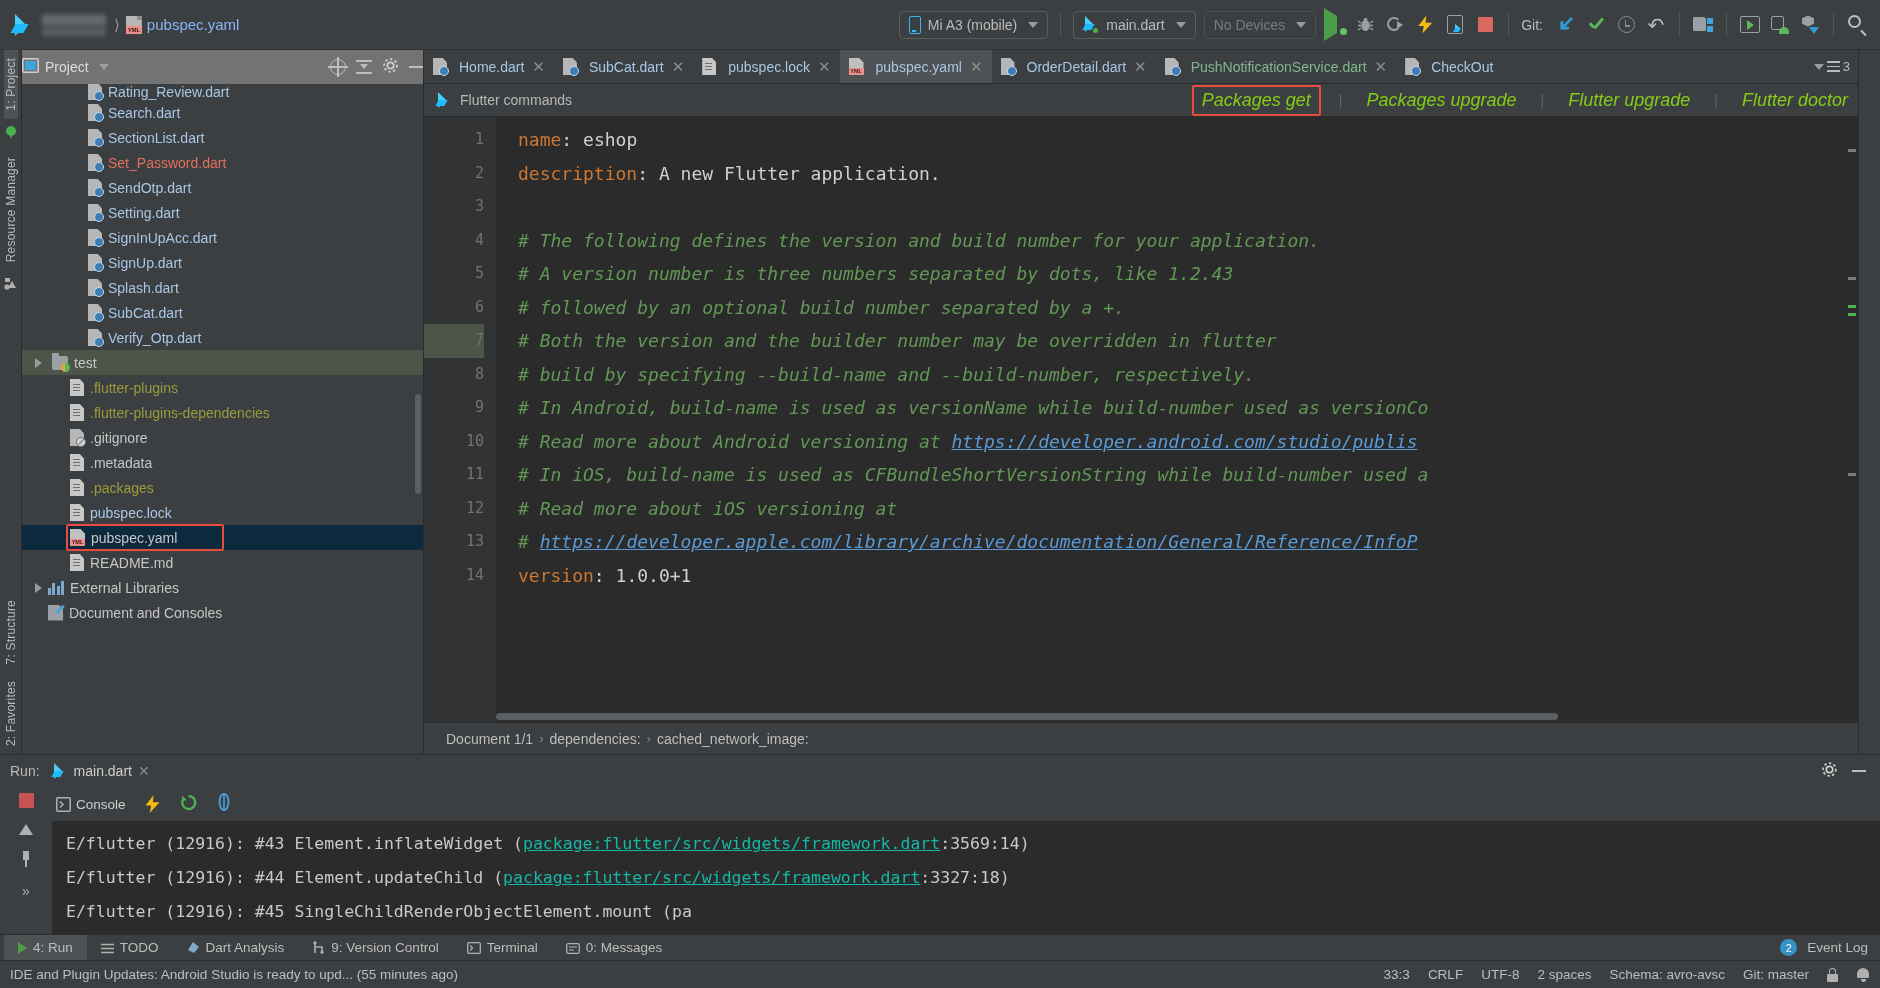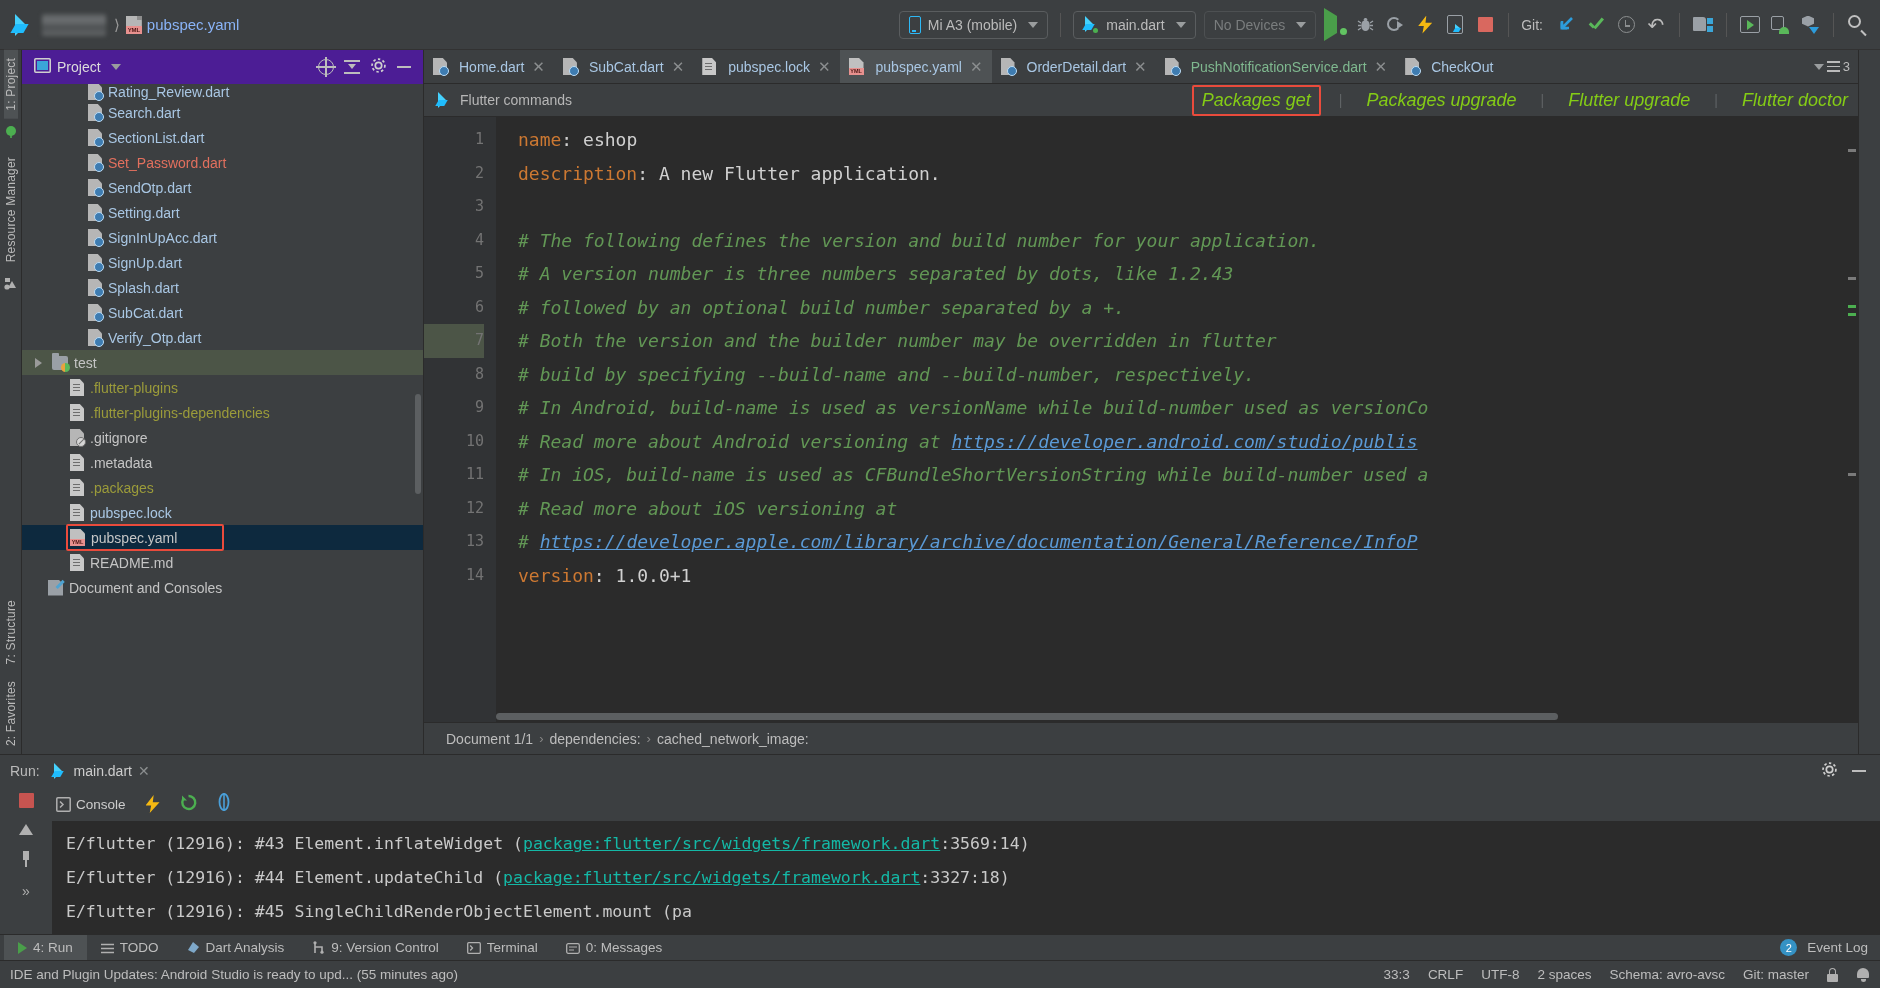--- a/index.html
+++ b/index.html
@@ -107,21 +107,21 @@
   .rail-label {
     writing-mode: vertical-rl; transform: rotate(180deg);
     font-size: 12px; color: #bbb; padding: 8px 0; letter-spacing: 0.2px; white-space: nowrap;
   }
   .rail-label.active { background: #4e5254; }
   .rail-icon { margin: 6px 0; }
 
   
   .project-panel { width: 402px; flex: 0 0 402px; display:flex; flex-direction:column;
      background: #3c3f41; border-right:1px solid #2b2b2b; min-height:0;}
-  .pp-header { height: 34px; background:#4c1d95; display:flex; align-items:center; padding: 0 12px;
+  .pp-header { height: 34px; background:#737373; display:flex; align-items:center; padding: 0 0;
      flex:0 0 34px; gap:6px;}
   .pp-header .title { font-size:14px; color:#dcdcdc; }
   .pp-icons { margin-left:auto; display:flex; align-items:center; gap:10px; }
   .locate-i{width:16px;height:16px;border:1.7px solid #bdbdbd;border-radius:50%;position:relative;}
   .locate-i:before{content:"";position:absolute;left:-3px;top:6px;width:20px;height:1.6px;background:#bdbdbd;}
   .locate-i:after{content:"";position:absolute;left:6px;top:-3px;width:1.6px;height:20px;background:#bdbdbd;}
   .collapse-i{width:16px;height:14px;position:relative;}
   .collapse-i .l{position:absolute;left:0;width:16px;height:1.7px;background:#bdbdbd;}
   .collapse-i .t1{top:0;} .collapse-i .t2{top:12px;}
   .collapse-i .ar{position:absolute;left:4px;top:4px;width:0;height:0;border-left:4px solid transparent;
@@ -619,20 +619,33 @@
             <span style="display:inline-block;width:22px"></span>
             <span class="txtfile-i">
               <span class="pg"></span>
               <span class="ln" style="top:5px"></span>
               <span class="ln" style="top:8px"></span>
               <span class="ln" style="top:11px"></span>
             </span>
             <span class="fname white">README.md</span>
           </div>
           <div class="tree-row">
+            <span class="tw">
+              <span class="arrow-r"></span>
+            </span>
+            <span style="display:inline-block;width:-14px"></span>
+            <span class="lib-i">
+              <i style="height:7px"></i>
+              <i style="height:12px"></i>
+              <i style="height:9px"></i>
+              <i style="height:14px"></i>
+            </span>
+            <span class="fname white">External Libraries</span>
+          </div>
+          <div class="tree-row">
             <span class="tw"></span>
             <span style="display:inline-block;width:-14px"></span>
             <span class="scratch-i">
               <span class="pg"></span>
               <span class="pen"></span>
             </span>
             <span class="fname white">Document and Consoles</span>
           </div>
           <div class="hl-box" style="left: 44px; top: 440px; width: 158px; height: 27px;"></div>
         </div>

